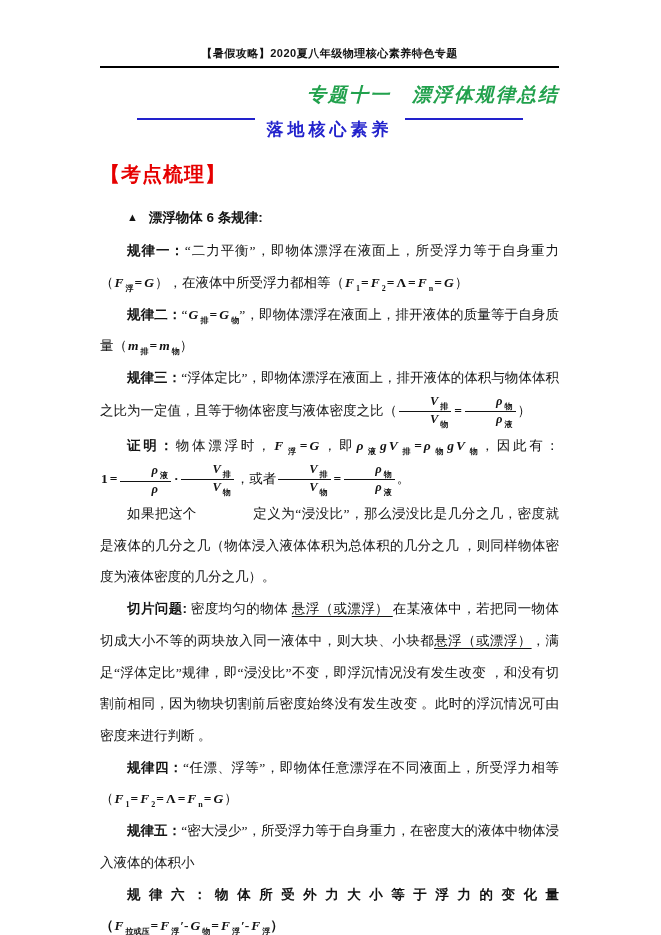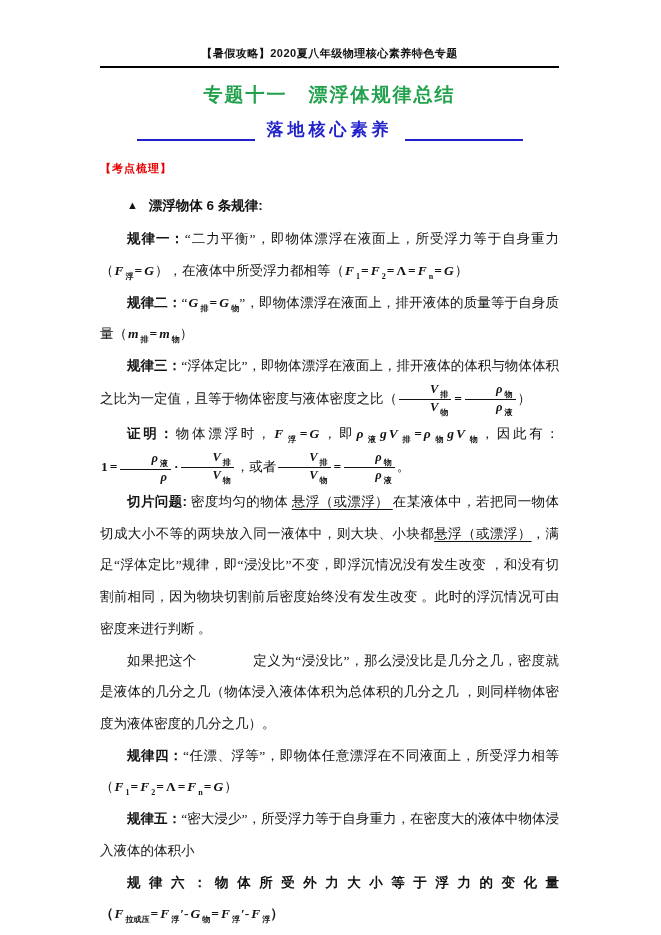--- a/index.html
+++ b/index.html
@@ -6,43 +6,43 @@
   body{width:661px;height:935px;overflow:hidden;}
   .page{
     box-sizing:border-box;width:661px;height:935px;
     padding:46px 102px 0 100px;
     font-family:"Liberation Serif","DejaVu Serif",serif;
     color:#131313;
   }
   .doc-header{text-align:center;font-size:11px;font-weight:bold;
     font-family:"Liberation Sans","DejaVu Sans",sans-serif;letter-spacing:.5px;}
   .header-rule{border:none;border-top:2px solid #000;margin:5px 0 0 0;}
-  .doc-title{margin:14px 0 0;text-align:center;font-size:19px;font-weight:bold;
+  .doc-title{margin:14px 0 0;text-align:right;font-size:19px;font-weight:bold;
     color:var(--title_green);letter-spacing:2px;
-    font-family:"Liberation Sans","DejaVu Sans",sans-serif;}
-  .banner{display:flex;align-items:flex-end;justify-content:center;margin-top:10px;gap:12px;}
+    font-family:"Liberation Sans","DejaVu Sans",sans-serif;font-style:italic;}
+  .banner{display:flex;align-items:flex-start;justify-content:center;margin-top:10px;gap:12px;}
   .banner-line{height:2px;background:var(--banner_blue);flex:0 0 118px;}
   .banner-text{color:var(--banner_blue);font-weight:bold;font-size:17px;letter-spacing:4px;
     font-family:"Liberation Sans","DejaVu Sans",sans-serif;}
-  .kaodian{margin-top:20px;color:var(--heading_red);font-size:11px;font-weight:bold;
+  .kaodian{margin-top:20px;color:var(--heading_red);font-size:20px;font-weight:bold;
     font-family:"Liberation Sans","DejaVu Sans",sans-serif;letter-spacing:1px;}
   .bullet-line{margin-top:21px;padding-left:27px;font-weight:bold;font-size:13.5px;
     font-family:"Liberation Sans","DejaVu Sans",sans-serif;}
   .tri{font-size:11px;margin-right:7px;vertical-align:1px;}
   #content{margin-top:8px;font-size:13.5px;line-height:2.35;text-align:justify;}
   #content p{margin:0;}
   #content p.indent{text-indent:2em;}
   .b{font-weight:bold;font-family:"Liberation Sans","DejaVu Sans",sans-serif;}
   .u{text-decoration:underline;text-underline-offset:3px;}
   .gap{display:inline-block;height:1px;}
   .math{font-weight:bold;white-space:nowrap;font-family:"Liberation Serif","DejaVu Serif",serif;}
   .mi{font-style:italic;padding:0 1px;}
   .mo{font-style:normal;padding:0 1px;}
   .msub{font-size:8px;font-style:normal;vertical-align:-4px;margin-left:1px;letter-spacing:0;}
-  .frac{display:inline-block;vertical-align:middle;text-align:right;line-height:1.2;
+  .frac{display:inline-block;vertical-align:middle;text-align:left;line-height:1.2;
     margin:0 2px;font-size:12.5px;}
   .frac .num{display:block;border-bottom:1.5px solid #131313;padding:0 3px;}
   .frac .den{display:block;padding:0 3px;}
 </style>
 </head>
 <body>
 
 <div class="page">
   <div class="doc-header">
     <span>【暑假攻略】2020夏八年级物理核心素养特色专题</span>
@@ -57,19 +57,19 @@
   <div class="kaodian">【考点梳理】</div>
   <div class="bullet-line">
     <span class="tri">▲</span>
     <span class="bullet-text">漂浮物体 6 条规律:</span>
   </div>
   <div id="content">
       <p class="indent"><span class="b">规律一：</span><span class="tx">“二力平衡”，即物体漂浮在液面上，所受浮力等于自身重力（</span><span class="math"><span class="mi">F</span><span class="msub">浮</span><span class="mo">=</span><span class="mi">G</span></span><span class="tx">），在液体中所受浮力都相等（</span><span class="math"><span class="mi">F</span><span class="msub">1</span><span class="mo">=</span><span class="mi">F</span><span class="msub">2</span><span class="mo">=</span><span class="mo">Λ</span><span class="mo">=</span><span class="mi">F</span><span class="msub">n</span><span class="mo">=</span><span class="mi">G</span></span><span class="tx">）</span></p>
       <p class="indent"><span class="b">规律二：</span><span class="tx">“</span><span class="math"><span class="mi">G</span><span class="msub">排</span><span class="mo">=</span><span class="mi">G</span><span class="msub">物</span></span><span class="tx">”，即物体漂浮在液面上，排开液体的质量等于自身质量（</span><span class="math"><span class="mi">m</span><span class="msub">排</span><span class="mo">=</span><span class="mi">m</span><span class="msub">物</span></span><span class="tx">）</span></p>
       <p class="indent"><span class="b">规律三：</span><span class="tx">“浮体定比”，即物体漂浮在液面上，排开液体的体积与物体体积之比为一定值，且等于物体密度与液体密度之比（</span><span class="math"><span class="frac"><span class="num"><span class="mi">V</span><span class="msub">排</span></span><span class="den"><span class="mi">V</span><span class="msub">物</span></span></span><span class="mo">=</span><span class="frac"><span class="num"><span class="mi">ρ</span><span class="msub">物</span></span><span class="den"><span class="mi">ρ</span><span class="msub">液</span></span></span></span><span class="tx">）</span></p>
       <p class="indent"><span class="b">证明：</span><span class="tx">物体漂浮时，</span><span class="math"><span class="mi">F</span><span class="msub">浮</span><span class="mo">=</span><span class="mi">G</span></span><span class="tx">，即</span><span class="math"><span class="mi">ρ</span><span class="msub">液</span><span class="mi">g</span><span class="mi">V</span><span class="msub">排</span><span class="mo">=</span><span class="mi">ρ</span><span class="msub">物</span><span class="mi">g</span><span class="mi">V</span><span class="msub">物</span></span><span class="tx">，因此有：</span><span class="math"><span class="mo">1</span><span class="mo">=</span><span class="frac"><span class="num"><span class="mi">ρ</span><span class="msub">液</span></span><span class="den"><span class="mi">ρ</span></span></span><span class="mo">·</span><span class="frac"><span class="num"><span class="mi">V</span><span class="msub">排</span></span><span class="den"><span class="mi">V</span><span class="msub">物</span></span></span></span><span class="tx">，或者</span><span class="math"><span class="frac"><span class="num"><span class="mi">V</span><span class="msub">排</span></span><span class="den"><span class="mi">V</span><span class="msub">物</span></span></span><span class="mo">=</span><span class="frac"><span class="num"><span class="mi">ρ</span><span class="msub">物</span></span><span class="den"><span class="mi">ρ</span><span class="msub">液</span></span></span></span><span class="tx">。</span></p>
+      <p class="indent"><span class="tx">如果把这个</span><span class="gap" style="width: 56px;"></span><span class="tx">定义为“浸没比”，那么浸没比是几分之几，密度就是液体的几分之几（物体浸入液体体积为总体积的几分之几 ，则同样物体密度为液体密度的几分之几）。</span></p>
       <p class="indent"><span class="b">切片问题:</span><span class="tx"> 密度均匀的物体 </span><span class="u">悬浮（或漂浮） </span><span class="tx">在某液体中，若把同一物体切成大小不等的两块放入同一液体中，则大块、小块都</span><span class="u">悬浮（或漂浮）</span><span class="tx">，满足“浮体定比”规律，即“浸没比”不变，即浮沉情况没有发生改变 ，和没有切割前相同，因为物块切割前后密度始终没有发生改变 。此时的浮沉情况可由密度来进行判断 。</span></p>
-      <p class="indent"><span class="tx">如果把这个</span><span class="gap" style="width: 56px;"></span><span class="tx">定义为“浸没比”，那么浸没比是几分之几，密度就是液体的几分之几（物体浸入液体体积为总体积的几分之几 ，则同样物体密度为液体密度的几分之几）。</span></p>
       <p class="indent"><span class="b">规律四：</span><span class="tx">“任漂、浮等”，即物体任意漂浮在不同液面上，所受浮力相等（</span><span class="math"><span class="mi">F</span><span class="msub">1</span><span class="mo">=</span><span class="mi">F</span><span class="msub">2</span><span class="mo">=</span><span class="mo">Λ</span><span class="mo">=</span><span class="mi">F</span><span class="msub">n</span><span class="mo">=</span><span class="mi">G</span></span><span class="tx">）</span></p>
       <p class="indent"><span class="b">规律五：</span><span class="tx">“密大浸少”，所受浮力等于自身重力，在密度大的液体中物体浸入液体的体积小</span></p>
       <p class="indent"><span class="b">规律六：</span><span class="b">物体所受外力大小等于浮力的变化量（</span><span class="math"><span class="mi">F</span><span class="msub">拉或压</span><span class="mo">=</span><span class="mi">F</span><span class="msub">浮</span><span class="mo">′-</span><span class="mi">G</span><span class="msub">物</span><span class="mo">=</span><span class="mi">F</span><span class="msub">浮</span><span class="mo">′-</span><span class="mi">F</span><span class="msub">浮</span></span><span class="b">）</span></p>
     </div>
 </div>
 
 </body></html>

